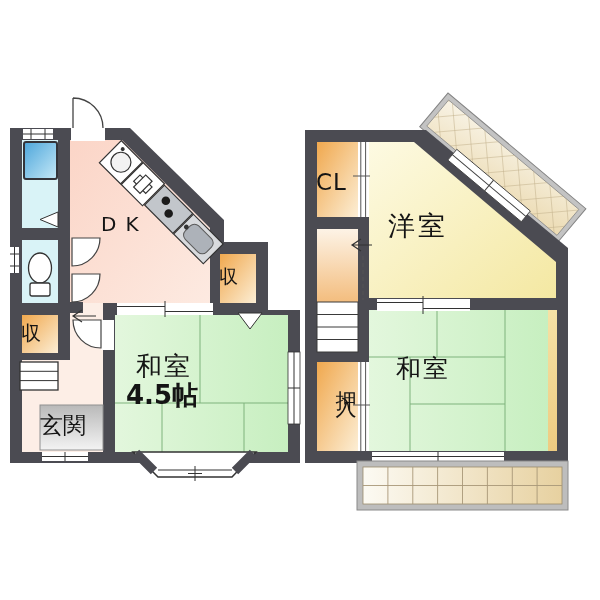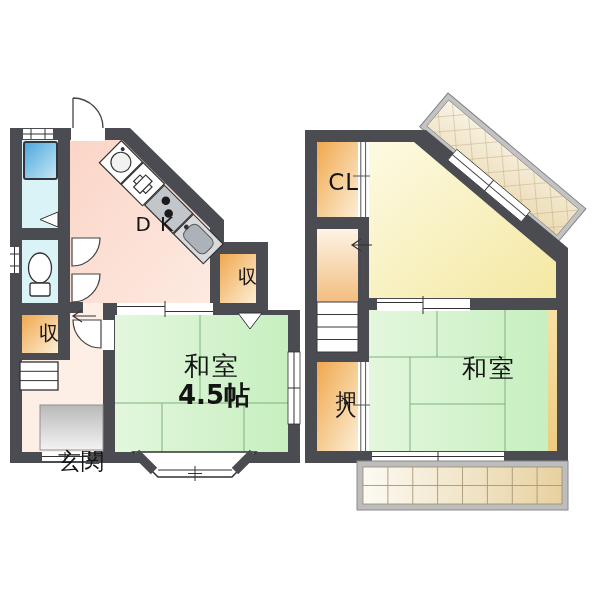--- a/index.html
+++ b/index.html
@@ -1,24 +1,24 @@
 <!DOCTYPE html>
 <html><head>
 <meta charset="utf-8">
 <style>
   html,body{margin:0;padding:0;background:#fff;}
   #stage{position:relative;width:600px;height:600px;background:#ffffff;overflow:hidden;
          font-family:"DejaVu Sans","Liberation Sans",sans-serif;}
   #plan-svg{position:absolute;left:0;top:0;}
-  .lbl{position:absolute;text-align:right;color:#141414;line-height:1;white-space:nowrap;}
+  .lbl{position:absolute;text-align:left;color:#141414;line-height:1;white-space:nowrap;}
   .lbl-dk{left:92px;top:214px;width:90px;font-size:20px;letter-spacing:9px;text-indent:9px;}
   .lbl-dk-size{left:92px;top:246px;width:90px;font-size:27px;letter-spacing:3px;}
   .lbl-w45{left:136px;top:353px;width:104px;font-size:26px;letter-spacing:2px;}
   .lbl-w45-size{left:126px;top:382px;width:124px;font-size:26px;font-weight:bold;}
-  .lbl-genkan{left:40px;top:414px;width:64px;font-size:23px;margin-top:36px;}
+  .lbl-genkan{left:40px;top:414px;width:64px;font-size:23px;}
   .lbl-shu2{left:219px;top:267px;width:38px;font-size:19px;}
   .lbl-shu1{left:21px;top:323px;width:38px;font-size:20px;}
   .lbl-cl{left:316px;top:171px;width:43px;font-size:23px;letter-spacing:1px;}
   .lbl-yo{left:388px;top:212px;width:120px;font-size:27px;letter-spacing:3px;}
   .lbl-yo-size{left:388px;top:241px;width:120px;font-size:27px;}
   .lbl-w6{left:396px;top:356px;width:120px;font-size:25px;letter-spacing:2px;}
   .lbl-w6-size{left:396px;top:383px;width:120px;font-size:25px;}
   .lbl-oshiire{left:320px;top:374px;width:36px;height:84px;font-size:21px;
                writing-mode:vertical-rl;text-orientation:upright;letter-spacing:5px;text-align:left;}
 </style>
@@ -222,16 +222,17 @@
   </g>
 </svg>
 
 <div class="lbl lbl-dk">DK</div>
 <div class="lbl lbl-w45">和室</div>
 <div class="lbl lbl-w45-size">4.5帖</div>
 <div class="lbl lbl-genkan">玄関</div>
 <div class="lbl lbl-shu2">収</div>
 <div class="lbl lbl-shu1">収</div>
 <div class="lbl lbl-cl">CL</div>
+<div class="lbl lbl-yo">洋室</div>
 <div class="lbl lbl-w6">和室</div>
 <div class="lbl lbl-oshiire">押入</div>
 
 </div>
 
 </body></html>

